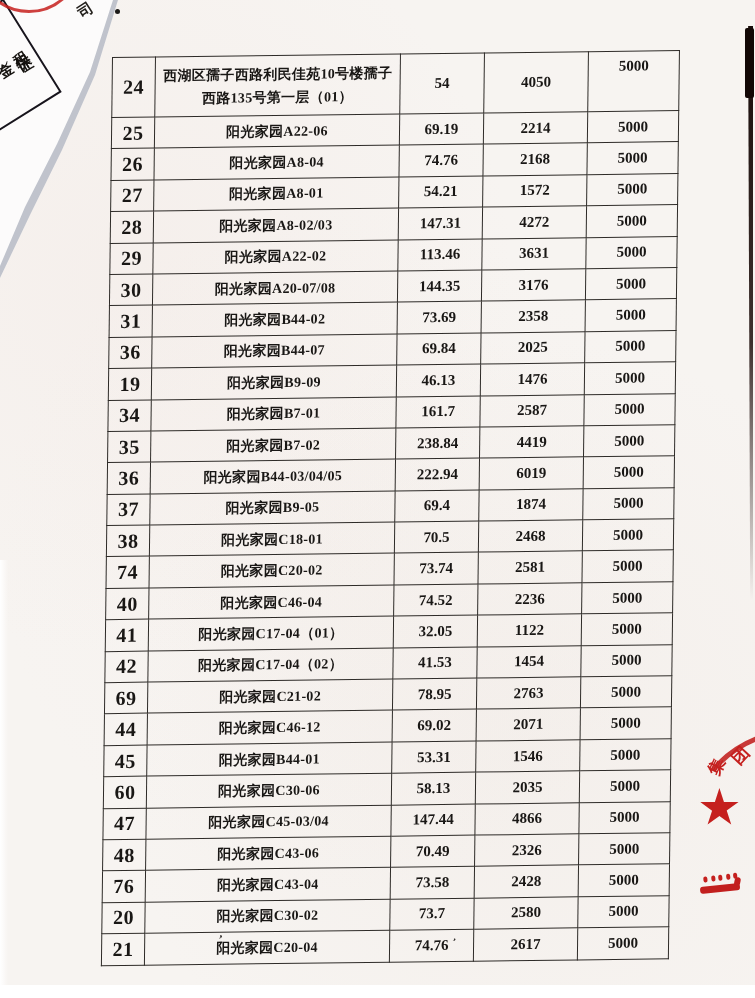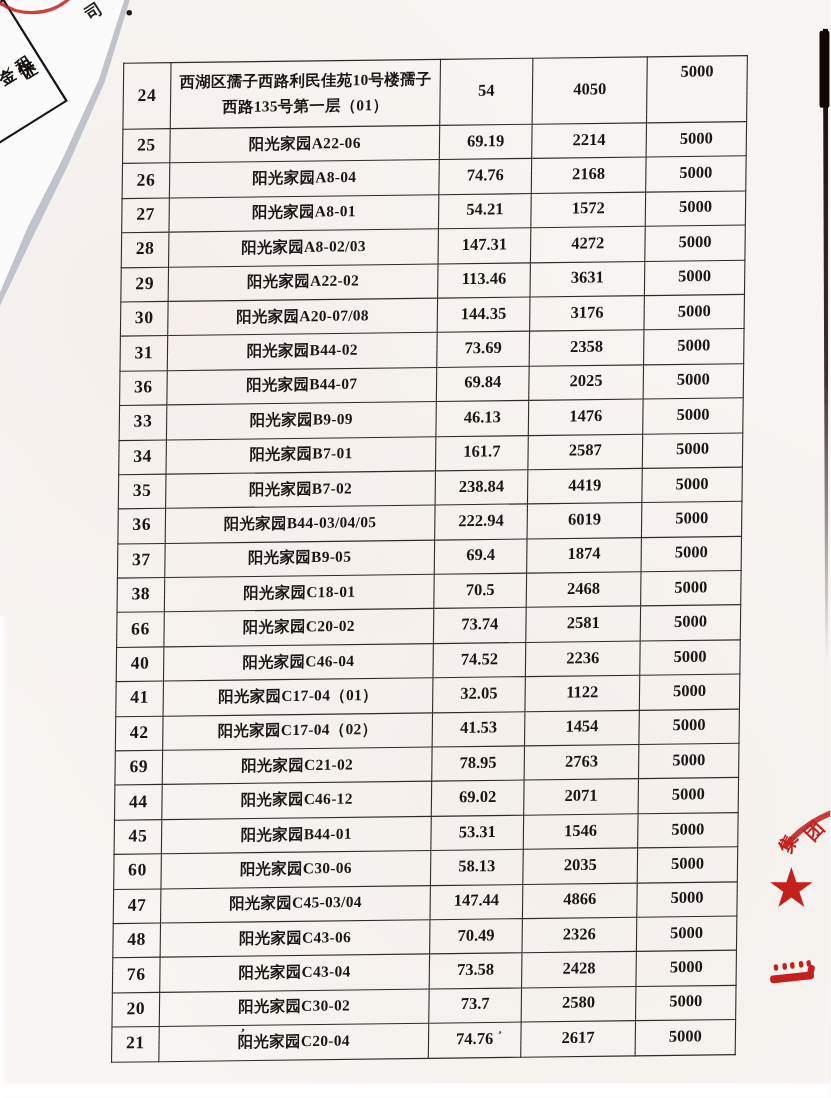--- a/index.html
+++ b/index.html
@@ -20,21 +20,21 @@
     transform:rotate(-0.7deg) skewX(-1.4deg);
     transform-origin:0 0;
     background:transparent;
   }
   #rent-table td{
     border:1.6px solid #2e2b28;
     text-align:center;vertical-align:middle;
     padding:0 2px;height:30.4px;
     font-weight:600;color:#191715;
   }
-  #rent-table td.no{width:38px;font-size:16px;letter-spacing:0.5px;}
+  #rent-table td.no{width:38px;font-size:20px;letter-spacing:0.5px;}
   #rent-table td.name{width:240px;font-size:14px;white-space:pre-line;line-height:23px;letter-spacing:0.3px;}
   #rent-table td.area{width:79px;font-size:15px;}
   #rent-table td.amount{width:99px;font-size:15px;}
   #rent-table td.deposit{width:86px;font-size:15px;}
   #rent-table tr:first-child td{height:53px;}
   #rent-table tr:first-child td.deposit{vertical-align:top;padding-top:6px;}
   
   .corner-page{
     position:absolute;left:0;top:0;width:130px;height:290px;
     clip-path:polygon(0 0,118px 0,95px 75px,62px 150px,30px 215px,0 278px);
@@ -183,21 +183,21 @@
       <td class="deposit">5000</td>
     </tr>
         <tr>
       <td class="no">36</td>
       <td class="name">阳光家园B44-07</td>
       <td class="area">69.84</td>
       <td class="amount">2025</td>
       <td class="deposit">5000</td>
     </tr>
         <tr>
-      <td class="no">33</td>
+      <td class="no">19</td>
       <td class="name">阳光家园B9-09</td>
       <td class="area">46.13</td>
       <td class="amount">1476</td>
       <td class="deposit">5000</td>
     </tr>
         <tr>
       <td class="no">34</td>
       <td class="name">阳光家园B7-01</td>
       <td class="area">161.7</td>
       <td class="amount">2587</td>
@@ -225,21 +225,21 @@
       <td class="deposit">5000</td>
     </tr>
         <tr>
       <td class="no">38</td>
       <td class="name">阳光家园C18-01</td>
       <td class="area">70.5</td>
       <td class="amount">2468</td>
       <td class="deposit">5000</td>
     </tr>
         <tr>
-      <td class="no">66</td>
+      <td class="no">74</td>
       <td class="name">阳光家园C20-02</td>
       <td class="area">73.74</td>
       <td class="amount">2581</td>
       <td class="deposit">5000</td>
     </tr>
         <tr>
       <td class="no">40</td>
       <td class="name">阳光家园C46-04</td>
       <td class="area">74.52</td>
       <td class="amount">2236</td>

